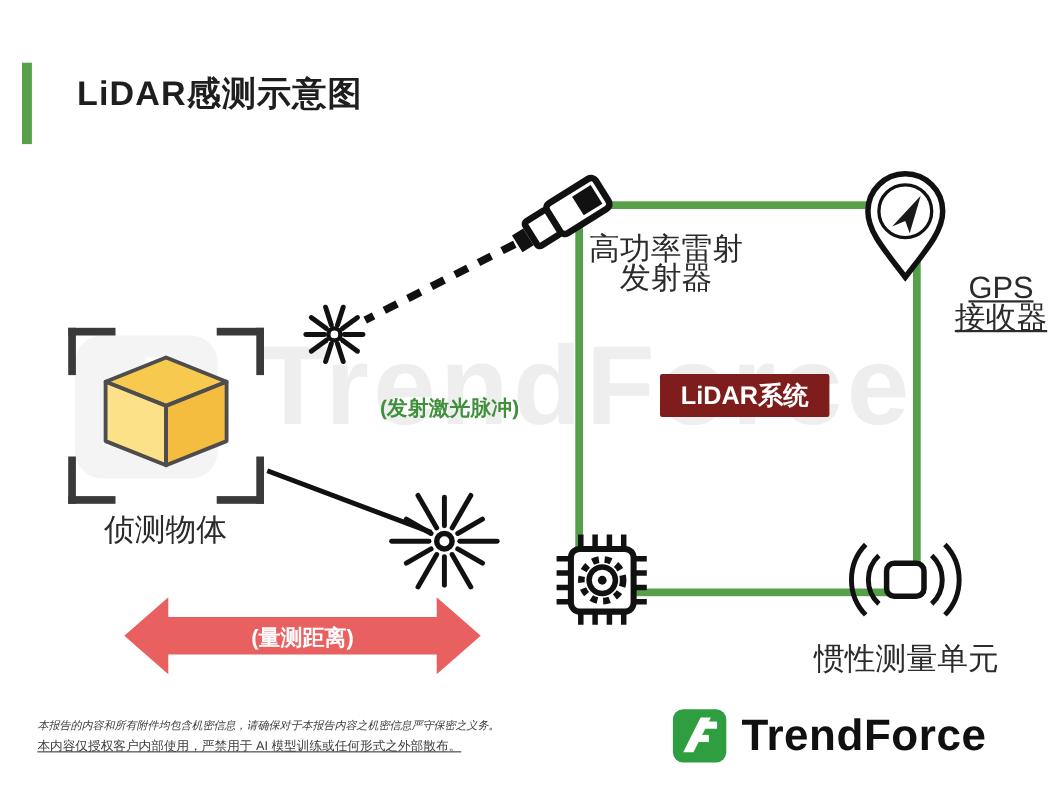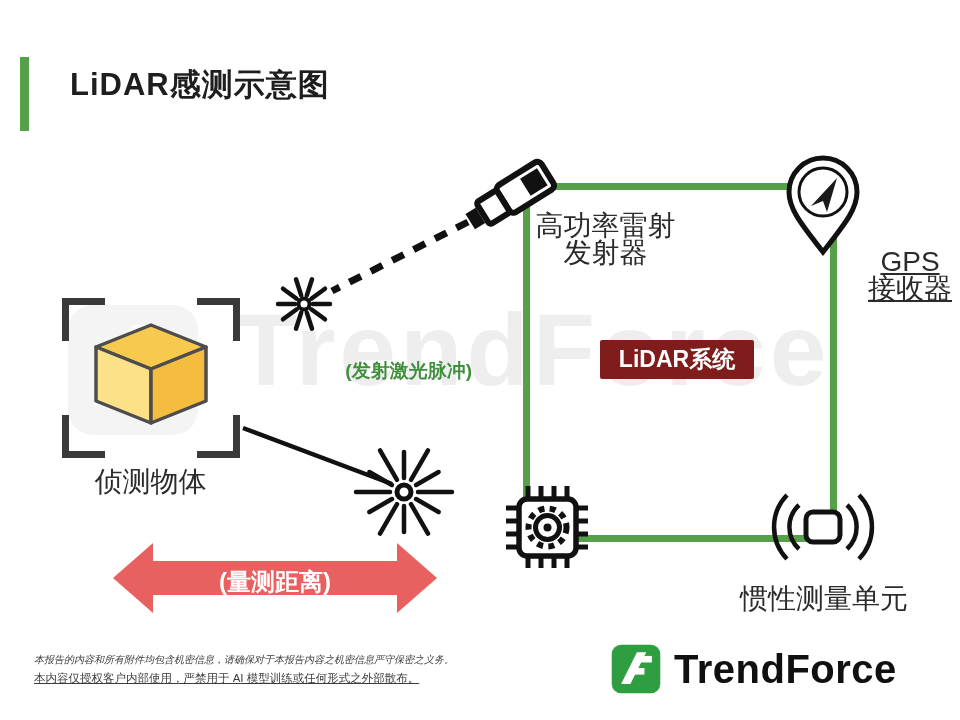--- a/index.html
+++ b/index.html
@@ -28,21 +28,21 @@
   
   .bracket-frame{position:absolute;left:62px;top:298px;width:178px;height:160px;z-index:2;}
   .bk{position:absolute;width:36px;height:36px;border:0 solid #3a3a3a;}
   .bk.tl{left:0;top:0;border-left-width:7px;border-top-width:7px;}
   .bk.tr{right:0;top:0;border-right-width:7px;border-top-width:7px;}
   .bk.bl{left:0;bottom:0;border-left-width:7px;border-bottom-width:7px;}
   .bk.br{right:0;bottom:0;border-right-width:7px;border-bottom-width:7px;}
 
   
   .distance-arrow{position:absolute;left:105px;top:535px;z-index:2;}
-  .distance-text{position:absolute;left:160px;top:566px;width:230px;text-align:center;font-size:24px;font-weight:bold;color:#fff;z-index:3;}
+  .distance-text{position:absolute;left:160px;top:566px;width:230px;text-align:center;font-size:20px;font-weight:bold;color:#fff;z-index:3;}
 
   
   .source{position:absolute;left:34px;top:624px;font-size:17px;font-weight:bold;color:#222;z-index:3;}
   .disc1{position:absolute;left:34px;top:653px;font-size:10px;color:#3c3c3c;z-index:3;font-style:italic;}
   .disc2{position:absolute;left:34px;top:671px;font-size:11.5px;color:#3c3c3c;z-index:3;text-decoration:underline;}
   .logo{position:absolute;left:608px;top:641px;display:flex;align-items:center;z-index:3;}
   .logo-text{font-size:40px;font-weight:800;color:#101010;margin-left:10px;letter-spacing:0.5px;}
 </style>
 </head>
 <body>

